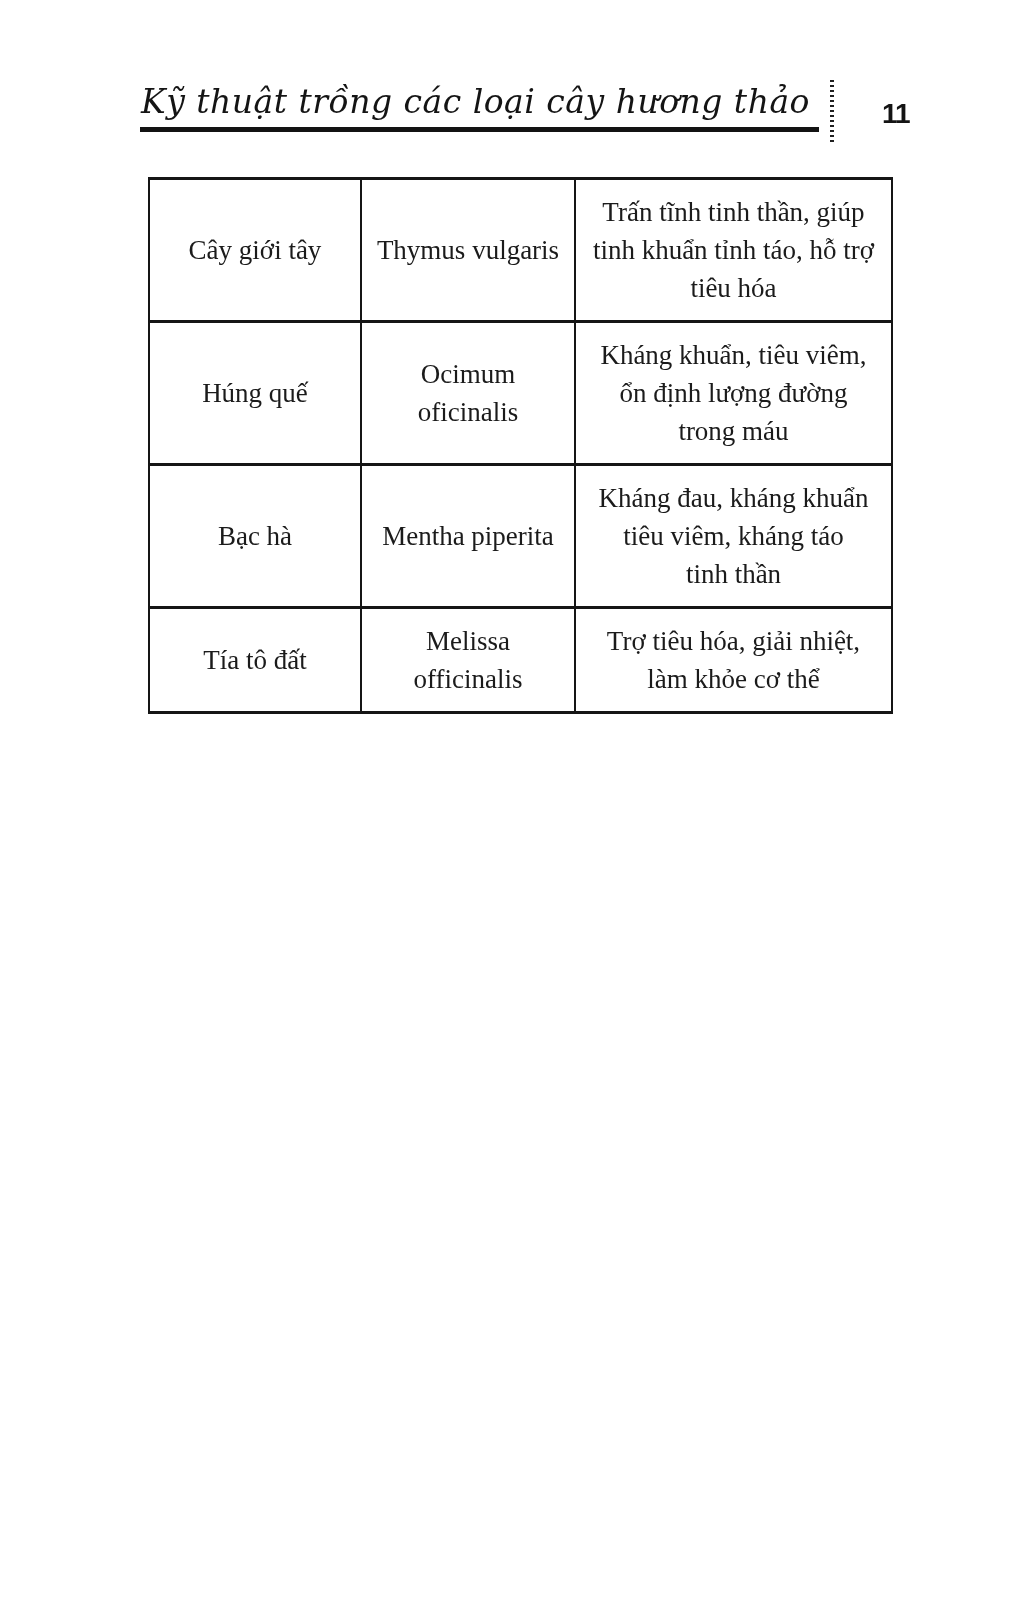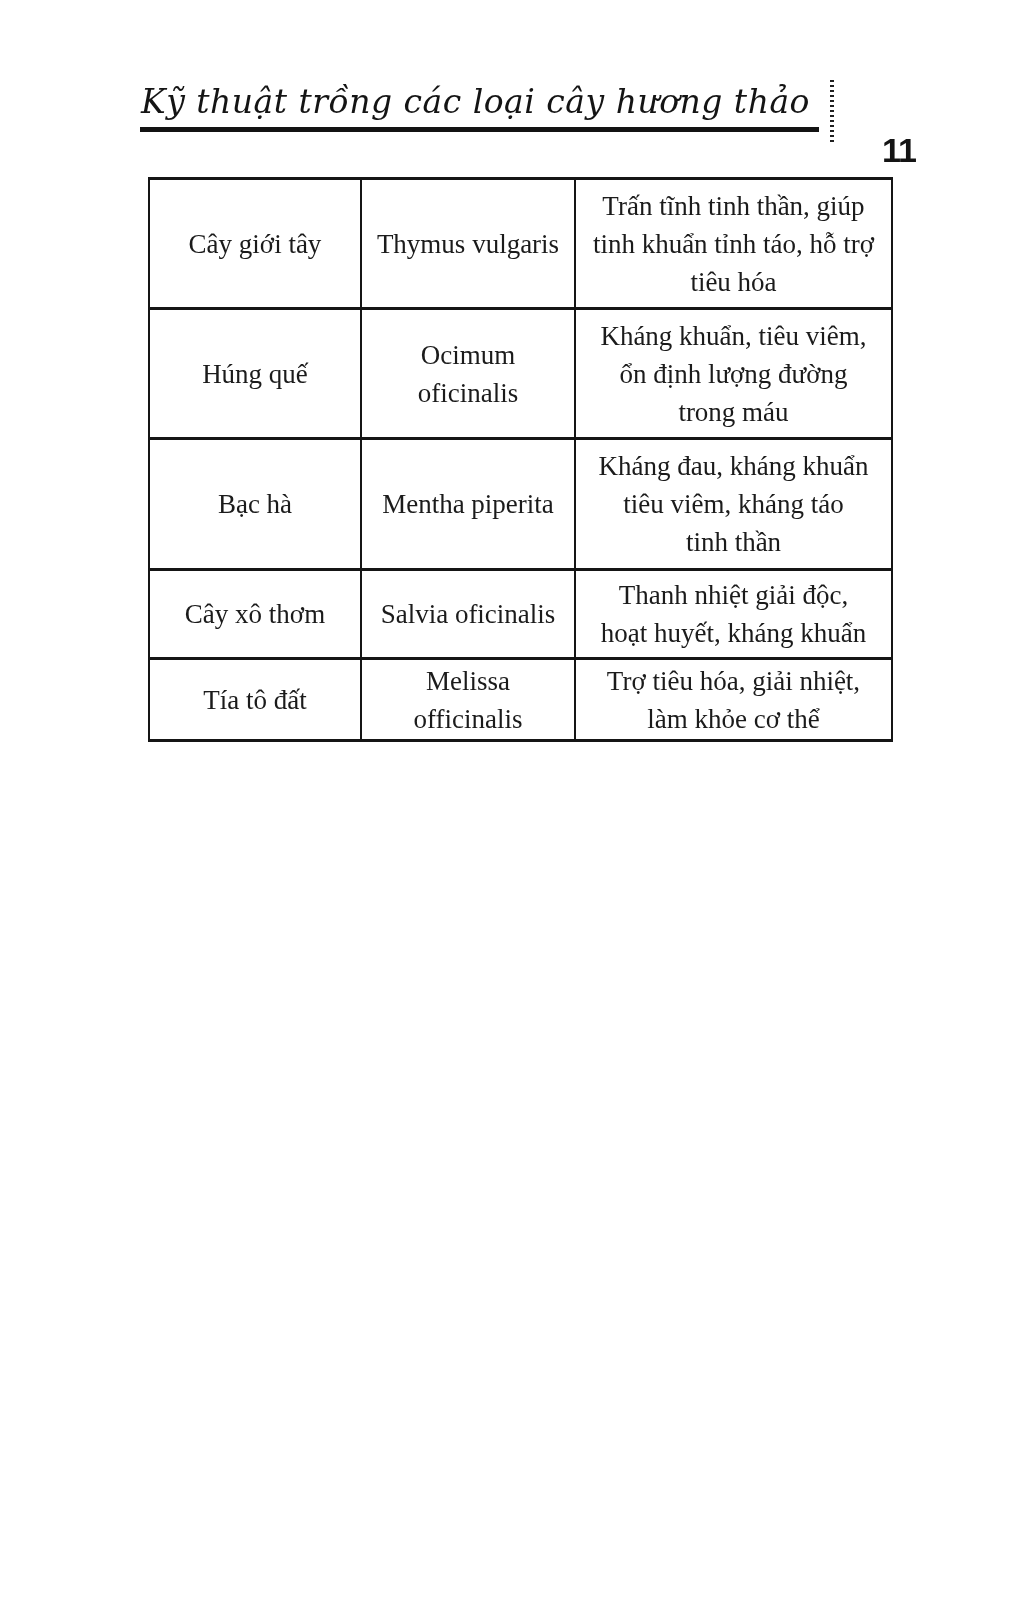--- a/index.html
+++ b/index.html
@@ -48,42 +48,41 @@
       #202020 0px, #202020 2.5px,
       transparent 2.5px, transparent 5px
     );
   }
   .page-number {
     position: absolute;
     left: 882px;
     top: 98px;
     font-family: "Liberation Sans", sans-serif;
     font-weight: 700;
-    font-size: 34px;
+    font-size: 28px;
     letter-spacing: -1px;
     color: #141414;
-    margin-top: 33px;
   }
 
   
   table.herb-table {
     position: absolute;
     left: 148px;
     top: 177px;
     width: 743px;
     border-collapse: collapse;
     table-layout: fixed;
   }
   table.herb-table td {
     border: 2px solid #151515;
     border-top-width: 3px;
     border-bottom-width: 3px;
     text-align: center;
     vertical-align: middle;
-    padding: 0 6px;
+    padding: 13px 6px;
   }
   .col-name   { width: 212px; }
   .col-latin  { width: 214px; }
   .col-benefit{ width: 317px; }
 
   tr.h130 { height: 130px; }
   tr.h131 { height: 131px; }
   tr.h89  { height: 89px; }
   tr.h90  { height: 90px; }
   tr.h82  { height: 82px; }
@@ -144,32 +143,20 @@
       </td>
       <td>
         <div class="cell-line">Mentha piperita</div>
       </td>
       <td>
         <div class="cell-line">Kháng đau, kháng khuẩn</div>
         <div class="cell-line">tiêu viêm, kháng táo</div>
         <div class="cell-line">tinh thần</div>
       </td>
     </tr>
-    <tr class="h89">
-      <td>
-        <div class="cell-line">Cây xô thơm</div>
-      </td>
-      <td>
-        <div class="cell-line">Salvia oficinalis</div>
-      </td>
-      <td>
-        <div class="cell-line">Thanh nhiệt giải độc,</div>
-        <div class="cell-line">hoạt huyết, kháng khuẩn</div>
-      </td>
-    </tr>
     <tr class="h82">
       <td>
         <div class="cell-line">Tía tô đất</div>
       </td>
       <td>
         <div class="cell-line">Melissa</div>
         <div class="cell-line">officinalis</div>
       </td>
       <td>
         <div class="cell-line">Trợ tiêu hóa, giải nhiệt,</div>

